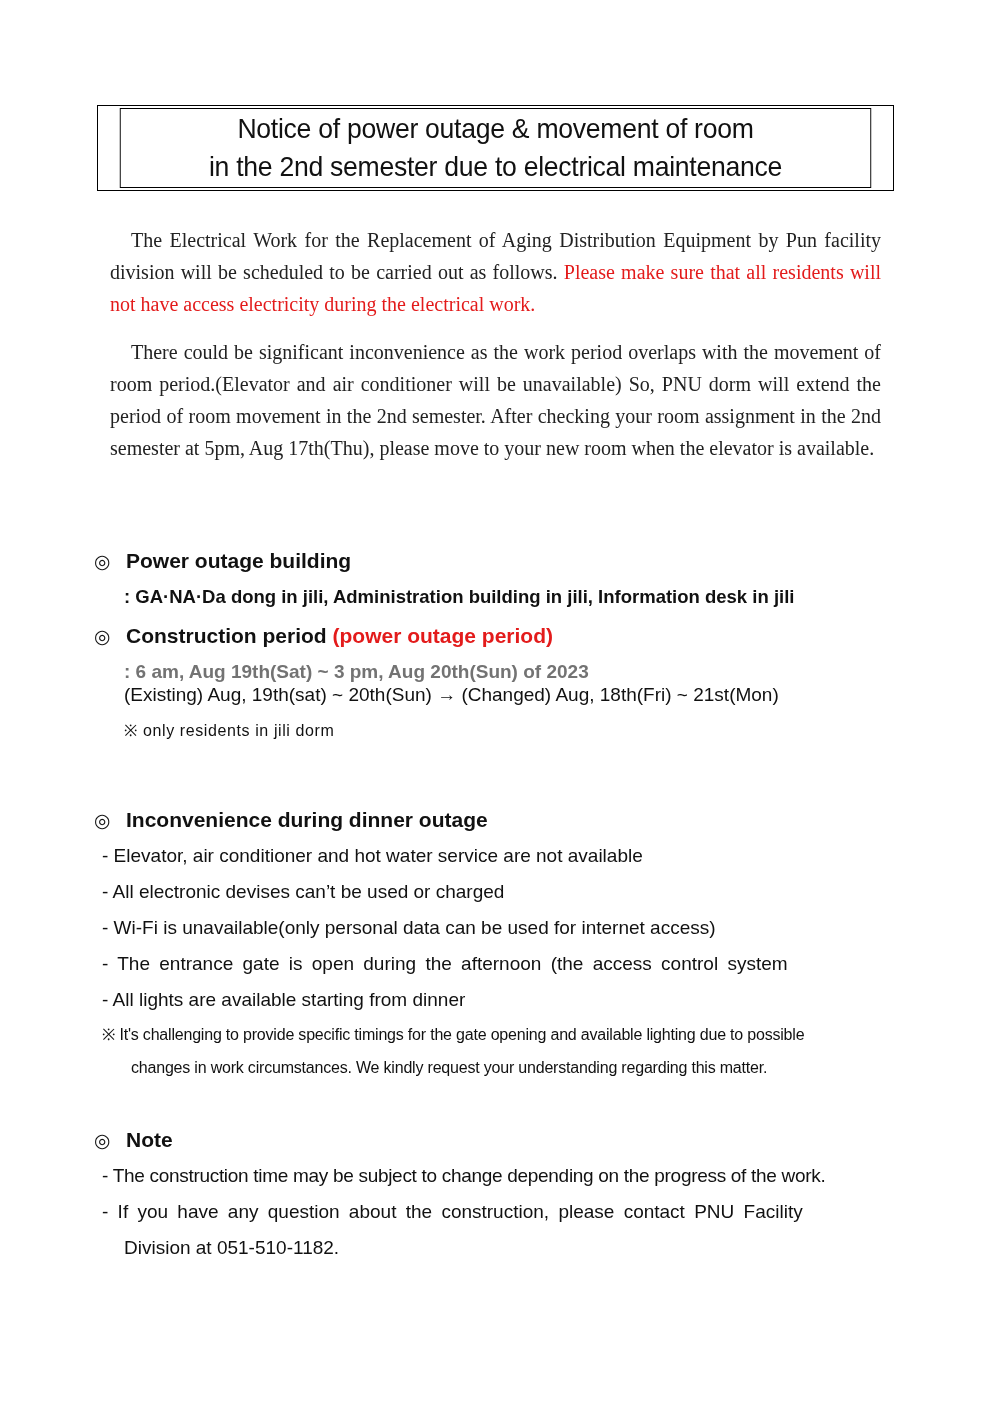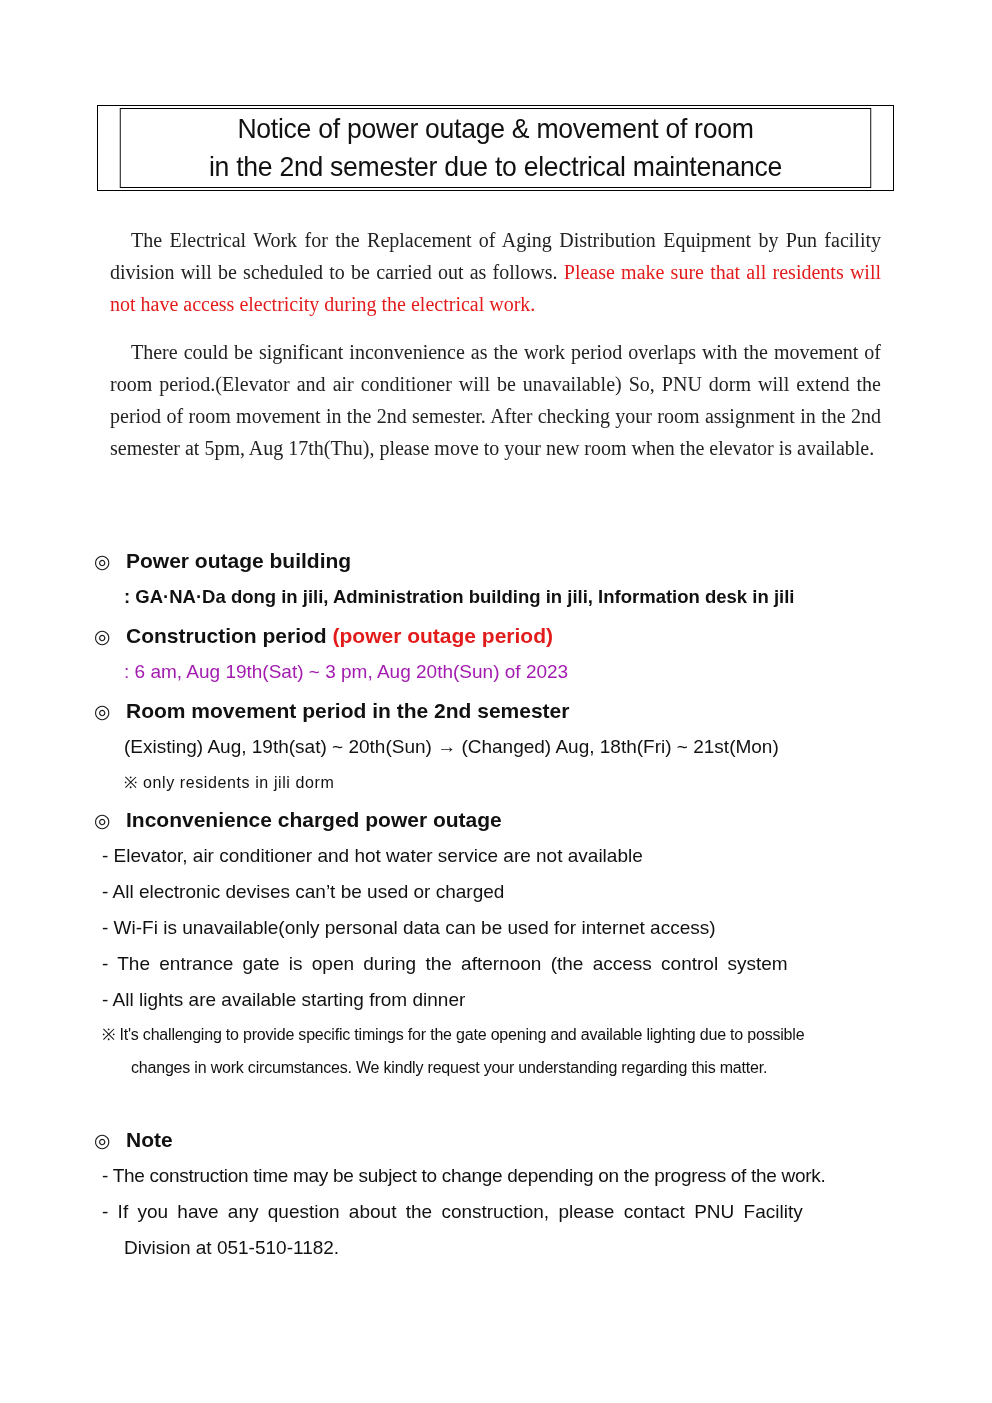--- a/index.html
+++ b/index.html
@@ -17,21 +17,21 @@
     letter-spacing: -0.3px; transform: scaleX(0.95);
   }
 
   .body-serif {
     position: absolute; left: 94px; width: 803px;
     font-family: "Liberation Serif", serif; font-size: 20px; line-height: 32px;
     text-align: justify; text-align-last: left; color: #222;
   }
   .body-serif p { margin: 16px; text-indent: 21px; }
   .red { color: #e31b1b; }
-  .blue { color: #a21caf; }
+  .blue { color: #737373; font-weight: bold; }
 
   .sect {
     position: absolute; left: 94px; width: 820px;
     font-family: "Liberation Sans", sans-serif; color: #111;
   }
   .sect-head { font-size: 21px; font-weight: bold; height: 36px; line-height: 36px; white-space: nowrap; margin-top: 16px; }
   .sect-head .mark { font-weight: normal; display: inline-block; width: 32px; font-family: "DejaVu Sans", sans-serif; font-size: 19px; }
   .line { font-size: 19px; height: 36px; line-height: 36px; white-space: nowrap; }
   .indent { padding-left: 30px; }
   .dash { padding-left: 8px; }
@@ -66,33 +66,30 @@
 
   <div class="sect" style="top:602px;">
     <div class="sect-head">
       <span class="mark">◎</span><span>Construction period</span>
       <span class="red">(power outage period)</span>
     </div>
     <div class="line indent blue">: 6 am, Aug 19th(Sat) ~ 3 pm, Aug 20th(Sun) of 2023</div>
   </div>
 
   <div class="sect" style="top:677px;">
-    <div class="sect-head">
-      <span class="mark">◎</span><span>Room movement period in the 2nd semester</span>
-    </div>
     <div class="line indent">
       <span>(Existing) Aug, 19th(sat) ~ 20th(Sun) →</span>
       <span class="bold">(Changed) Aug, 18th(Fri) ~ 21st(Mon)</span>
     </div>
     <div class="line indent small-note">※  only residents in jili dorm</div>
   </div>
 
   <div class="sect" style="top:786px;">
     <div class="sect-head">
-      <span class="mark">◎</span><span>Inconvenience charged power outage</span>
+      <span class="mark">◎</span><span>Inconvenience during dinner outage</span>
     </div>
     <div class="line dash">- Elevator, air conditioner and hot water service are not available</div>
     <div class="line dash">- All electronic devises can’t be used or charged</div>
     <div class="line dash">- Wi-Fi is unavailable(only personal data can be used for internet access)</div>
     <div class="line dash" style="word-spacing:4px;">- The entrance gate is open during the afternoon (the access control system</div>
     <div class="line dash">- All lights are available starting from dinner</div>
     <div class="fine-note dash">※  It's challenging to provide specific timings for the gate opening and available lighting due to possible</div>
     <div class="fine-note" style="padding-left:37px;">changes in work circumstances. We kindly request your understanding regarding this matter.</div>
   </div>
 

